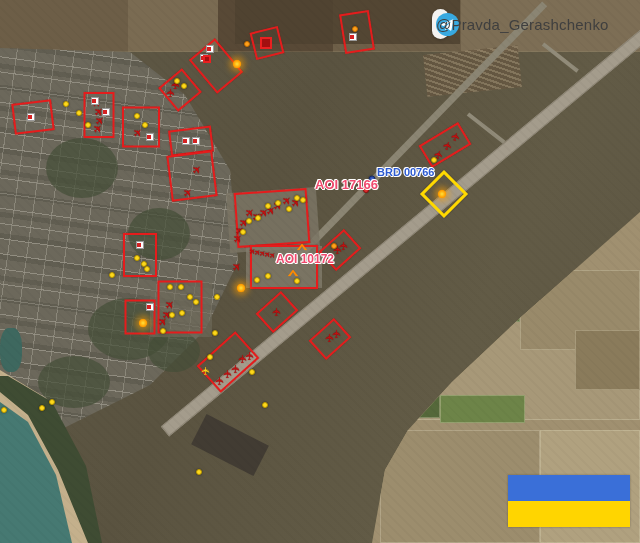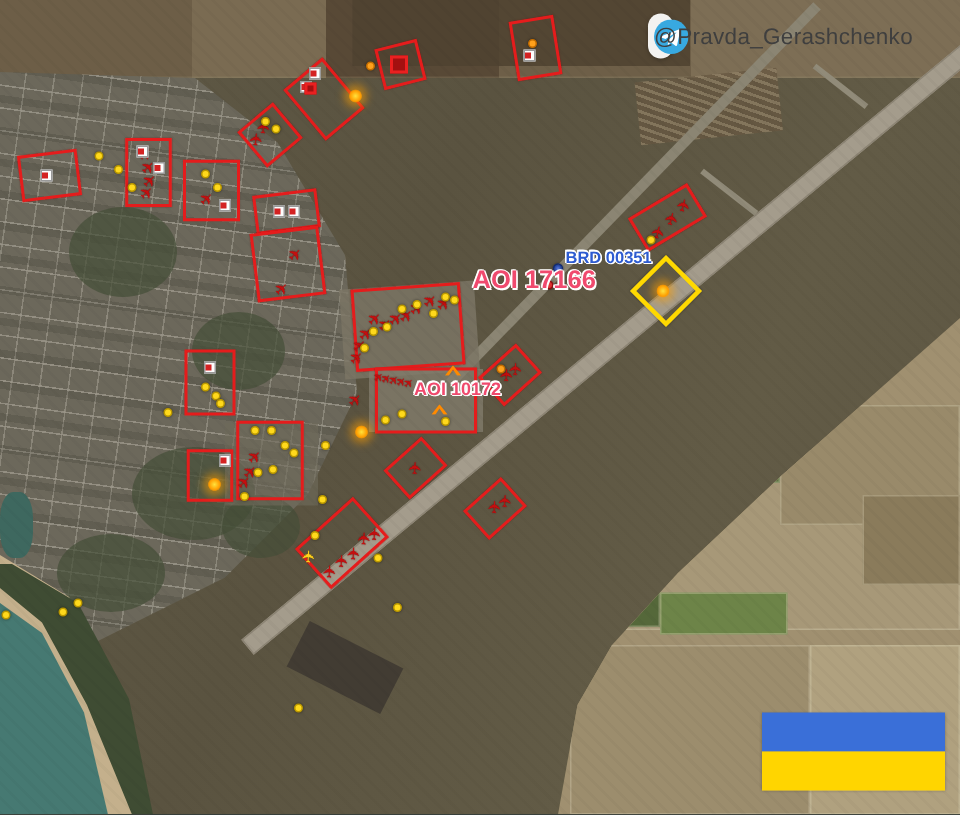--- a/index.html
+++ b/index.html
@@ -60,21 +60,21 @@
     box-shadow:0 0 6px 3px rgba(255,160,0,.55);}
   .dot.b{width:7px;height:7px;background:radial-gradient(circle,#5a77d8 0%,#1c3f9b 70%);border-color:#122a6e;}
   .dot.r{background:#e03131;border-color:#8f0f0f;}
   .wicon{width:8px;height:8px;background:#fdfdfd;border:1px solid #9a9a9a;}
   .wicon i{display:block;position:static;width:4px;height:4px;margin:1px auto;background:#d42222;}
   .redsq{background:#a31010;border:2px solid #ea2020;}
   .chev{width:11px;height:7px;background:#ff8a00;
     clip-path:polygon(0 100%,50% 0,100% 100%,76% 100%,50% 40%,24% 100%);}
   .maplabel{font-weight:bold;white-space:nowrap;
     text-shadow:-1px 0 0 #fff,1px 0 0 #fff,0 -1px 0 #fff,0 1px 0 #fff,1px 1px 0 #fff,-1px -1px 0 #fff;}
-  #lbl-aoi-17166{left:315px;top:177px;font-size:17px;color:#f04a6e;}
+  #lbl-aoi-17166{left:315px;top:177px;font-size:13px;color:#f04a6e;}
   #lbl-brd-00463{left:377px;top:166px;font-size:11px;color:#2d5bd0;}
   #lbl-aoi-17165{left:276px;top:252px;font-size:12px;color:#f04a6e;}
 
   
   .badge{left:432px;top:9px;height:30px;display:flex;align-items:center;gap:7px;
     padding:0 13px 0 4px;background:rgba(255,255,255,.93);border-radius:15px;
     box-shadow:0 1px 3px rgba(0,0,0,.25);}
   .badge svg{position:static;display:block;}
   .badge span{position:static;font-size:15px;color:#3f3f3f;letter-spacing:.2px;}
   .flag{left:508px;top:475px;width:122px;height:52px;box-shadow:0 0 2px rgba(0,0,0,.3);}
@@ -266,21 +266,21 @@
       <div class="wicon" style="left: 353px; top: 37px; transform: translate(-50%, -50%);">
         <i></i>
       </div>
       <div class="redsq" style="left: 266px; top: 43px; transform: translate(-50%, -50%); width: 12px; height: 12px;"></div>
       <div class="redsq" style="left: 207px; top: 59px; transform: translate(-50%, -50%); width: 8px; height: 8px;"></div>
       <div class="chev" style="left: 302px; top: 247px; transform: translate(-50%, -50%);"></div>
       <div class="chev" style="left: 293px; top: 273px; transform: translate(-50%, -50%);"></div>
     </div>
 
   <div class="maplabel" id="lbl-aoi-17166">AOI 17166</div>
-  <div class="maplabel" id="lbl-brd-00463">BRD 00351</div>
+  <div class="maplabel" id="lbl-brd-00463">BRD 00766</div>
   <div class="maplabel" id="lbl-aoi-17165">AOI 10172</div>
 
   <div class="badge">
     <svg width="23" height="23" viewBox="0 0 24 24">
       <circle cx="12" cy="12" r="12" fill="#38a9e0"></circle>
       <path d="M5 11.7l12.3-4.8c.6-.2 1.1.1.9.9l-2.1 9.9c-.2.7-.6.9-1.2.6l-3.2-2.4-1.5 1.5c-.2.2-.3.3-.6.3l.2-3.2 5.8-5.2c.3-.2-.1-.4-.4-.2l-7.2 4.5-3.1-1c-.7-.2-.7-.7.1-.9z" fill="#fff"></path>
     </svg>
     <span>@Pravda_Gerashchenko</span>
   </div>
 

